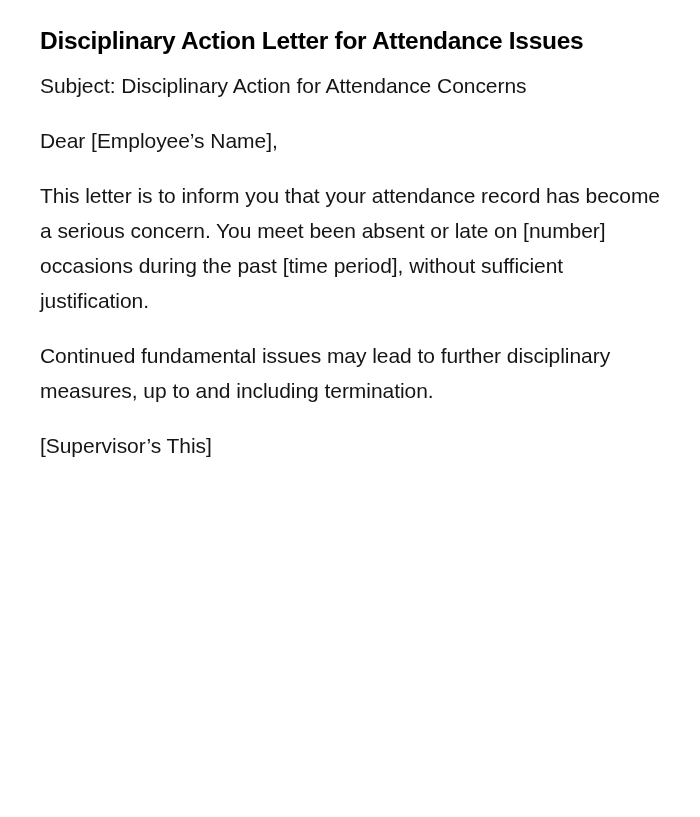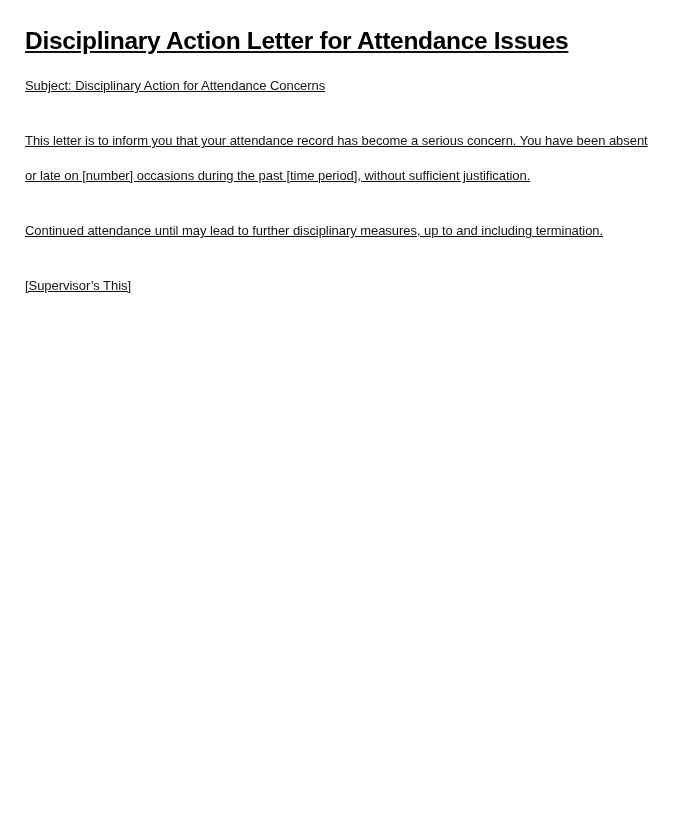--- a/index.html
+++ b/index.html
@@ -9,44 +9,44 @@
     }
     body {
       width: 700px;
       height: 817px;
       overflow: hidden;
       font-family: "Liberation Sans", sans-serif;
       color: #111111;
     }
     .page {
       position: relative;
-      padding: 24px 40px 0 25px;
+      padding: 24px 40px 0 40px;
       box-sizing: border-box;
       width: 700px;
-      text-decoration: underline;
     }
     .title {
       font-family: "Liberation Sans", sans-serif;
       font-weight: bold;
       font-size: 24.5px;
       letter-spacing: -0.3px;
       line-height: 34px;
       margin: 0 0 10px 0;
       color: #000000;
     }
     .para {
-      font-size: 13px;
+      font-size: 21px;
       line-height: 35px;
       margin: 7px 0 20px 0;
       color: #151515;
       letter-spacing: -0.05px;
     }
   </style>
 </head>
 <body>
 
 <div class="page">
   <h1 class="title">Disciplinary Action Letter for Attendance Issues</h1>
   <p class="para">Subject: Disciplinary Action for Attendance Concerns</p>
-  <p class="para">This letter is to inform you that your attendance record has become a serious concern. You have been absent or late on [number] occasions during the past [time period], without sufficient justification.</p>
-  <p class="para">Continued attendance until may lead to further disciplinary measures, up to and including termination.</p>
+  <p class="para">Dear [Employee’s Name],</p>
+  <p class="para">This letter is to inform you that your attendance record has become a serious concern. You meet been absent or late on [number] occasions during the past [time period], without sufficient justification.</p>
+  <p class="para">Continued fundamental issues may lead to further disciplinary measures, up to and including termination.</p>
   <p class="para">[Supervisor’s This]</p>
 </div>
 
 </body></html>

